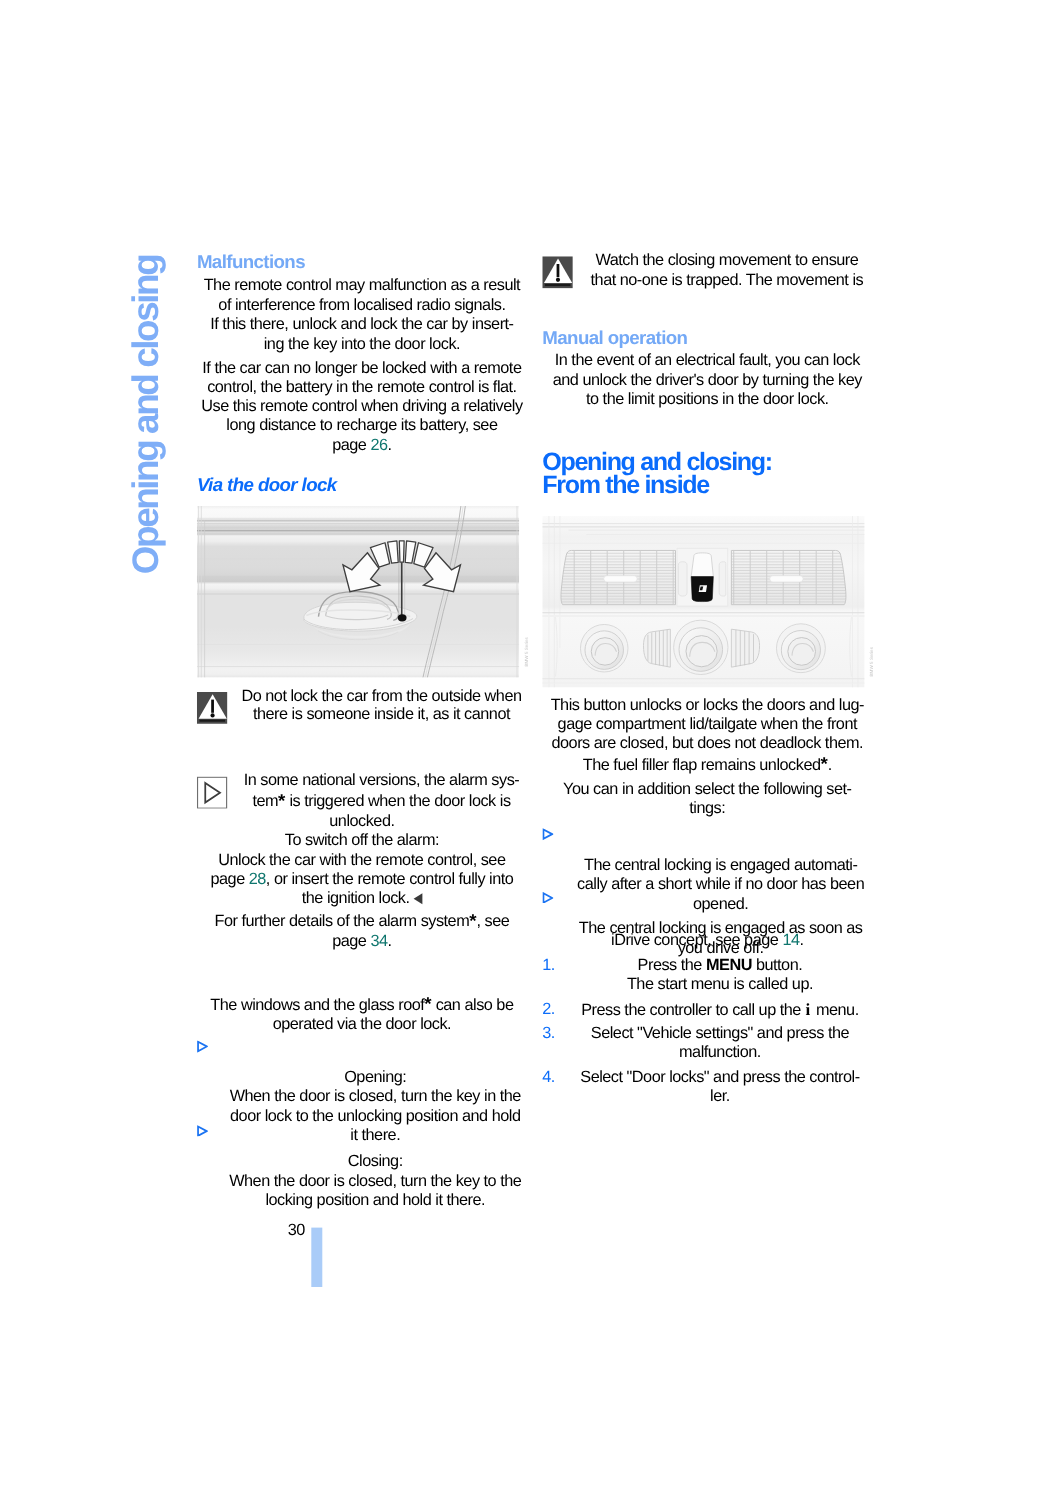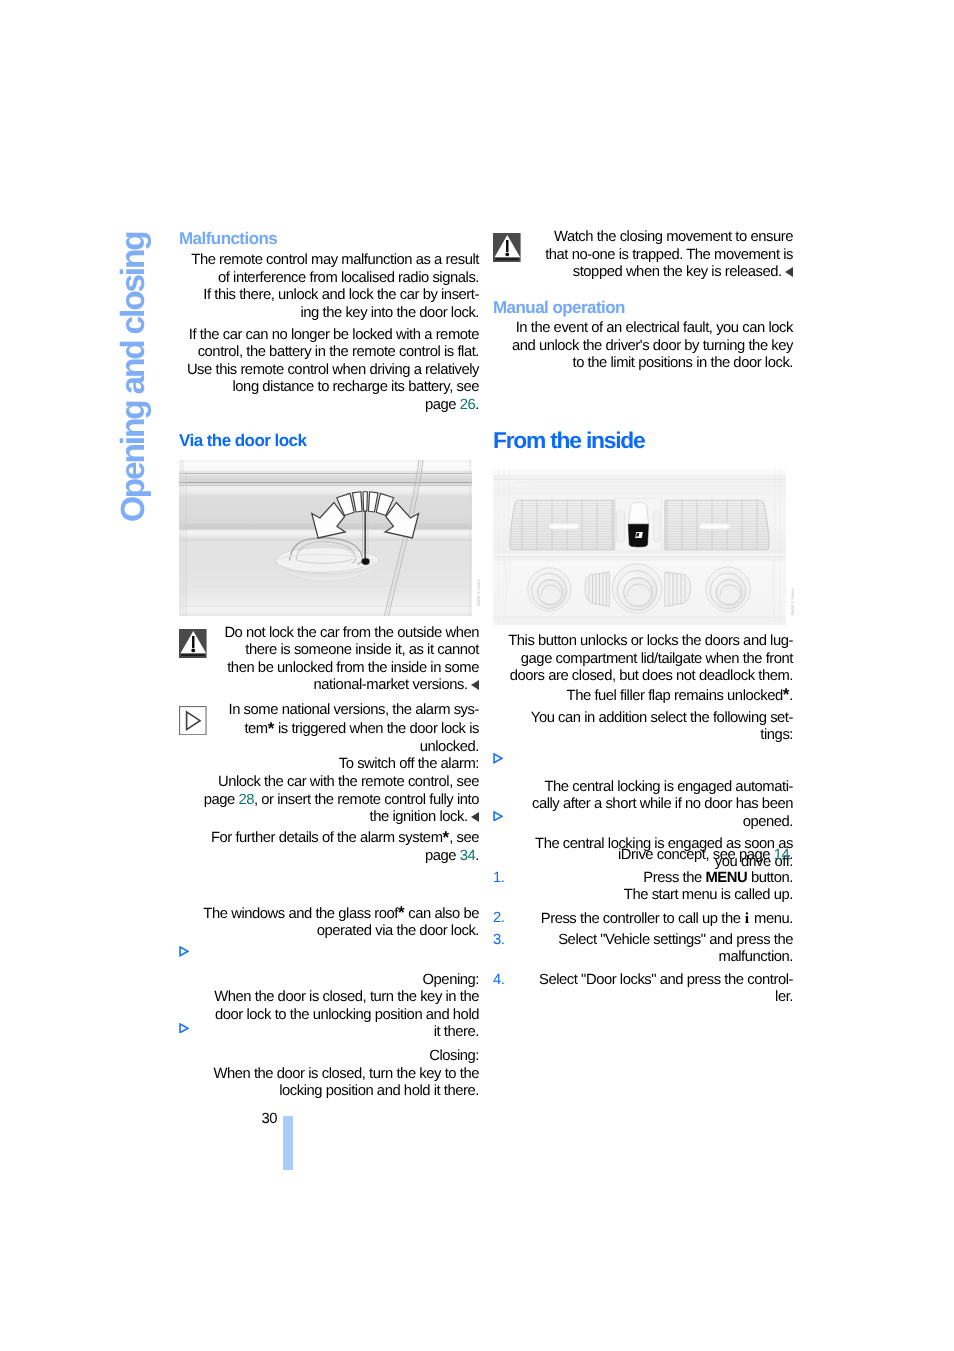--- a/index.html
+++ b/index.html
@@ -18,25 +18,25 @@
 
   
   .col{position:absolute;top:0;width:295px;height:1126px;}
   .colL{left:179px;}
   .colR{left:493px;}
   .blkpos{position:absolute;left:0;width:300px;}
 
   h3{font-size:17px;font-weight:bold;color:#74A9F6;margin:0 0 4.1px 0;padding:0;
      line-height:17.6px;letter-spacing:-0.55px;}
   h2{font-size:17px;font-weight:bold;color:#0A6BFB;margin:0 0 4.1px 0;padding:0;
-     line-height:17.6px;letter-spacing:-0.55px;}
+     line-height:17.6px;letter-spacing:-0.55px;font-style:italic;}
   h1{font-size:22.8px;font-weight:bold;color:#0A6BFB;margin:0;padding:0;
      line-height:21.7px;letter-spacing:-1.22px;}
   p{font-size:14.8px;line-height:17.6px;margin:0;padding:0;letter-spacing:-0.45px;
-    text-align:right;white-space:nowrap;}
+    text-align:center;white-space:nowrap;}
   .ref{color:#0f766e;text-decoration:none;}
   .star{font-weight:bold;font-size:17px;letter-spacing:0;position:relative;top:0.5px;}
 
   
   .note .ic{position:absolute;left:0px;top:4px;width:27.6px;height:29.3px;display:block;}
   .note .itext{margin-left:35.6px;}
   .stp .num{letter-spacing:-0.45px;}
   .endmark{display:inline-block;width:0;height:0;margin-left:3.4px;
      border-top:5px solid transparent;border-bottom:5px solid transparent;
      border-right:8.8px solid #3a3a3a;position:relative;top:0.5px;
@@ -217,24 +217,20 @@
             <rect x="13.0" y="7.0" width="2.5" height="12.0" fill="#0d0d0d"></rect>
             <circle cx="14.25" cy="21.4" r="1.9" fill="#0d0d0d"></circle>
           </svg>
       </span>
       <div class="itext">
         <p>
           <span>Do not lock the car from the outside when</span><br>
           <span>there is someone inside it, as it cannot</span>
         </p>
       </div>
-      <p>
-        <span>then be unlocked from the inside in some</span><br>
-        <span>national-market versions.</span><span class="endmark">◂</span>
-      </p>
     </div>
 
     <div class="blkpos note" style="top:701.7px">
       <span class="ic">
         <svg viewBox="0 0 27.6 29.3" width="27.6" height="29.3">
             <rect x="0.55" y="0.55" width="26.5" height="28.2" fill="#ffffff" stroke="#6e6e6e" stroke-width="1.1"></rect>
             <path d="M7.6 5.8 L21.0 14.7 L7.6 23.6 Z" fill="none" stroke="#3d3d3d" stroke-width="1.6" stroke-linejoin="miter"></path>
           </svg>
       </span>
       <div class="itext">
@@ -310,39 +306,36 @@
             <rect x="13.0" y="7.0" width="2.5" height="12.0" fill="#0d0d0d"></rect>
             <circle cx="14.25" cy="21.4" r="1.9" fill="#0d0d0d"></circle>
           </svg>
       </span>
       <div class="itext">
         <p>
           <span>Watch the closing movement to ensure</span><br>
           <span>that no-one is trapped. The movement is</span>
         </p>
       </div>
-      <p>
-        <span>stopped when the key is released.</span><span class="endmark">◂</span>
-      </p>
     </div>
 
     <div class="blkpos" style="top:298.7px">
       <h3>Manual operation</h3>
     </div>
 
     <div class="blkpos" style="top:320.2px">
       <p>
         <span>In the event of an electrical fault, you can lock</span><br>
         <span>and unlock the driver's door by turning the key</span><br>
         <span>to the limit positions in the door lock.</span>
       </p>
     </div>
 
     <div class="blkpos" style="top:408.7px">
-      <h1><br><span>From the inside</span></h1>
+      <h1><span>Opening and closing:</span><br><span>From the inside</span></h1>
     </div>
 
     <div class="blkpos fig" style="top:469px">
       <svg class="figsvg" viewBox="0 0 293 156" width="293" height="156">
         <defs>
           <linearGradient id="g2" x1="0" y1="0" x2="0" y2="1">
             <stop offset="0" stop-color="#fbfbfb"></stop>
             <stop offset="0.12" stop-color="#f2f2f2"></stop>
             <stop offset="0.30" stop-color="#f6f6f6"></stop>
             <stop offset="0.53" stop-color="#efefef"></stop>

